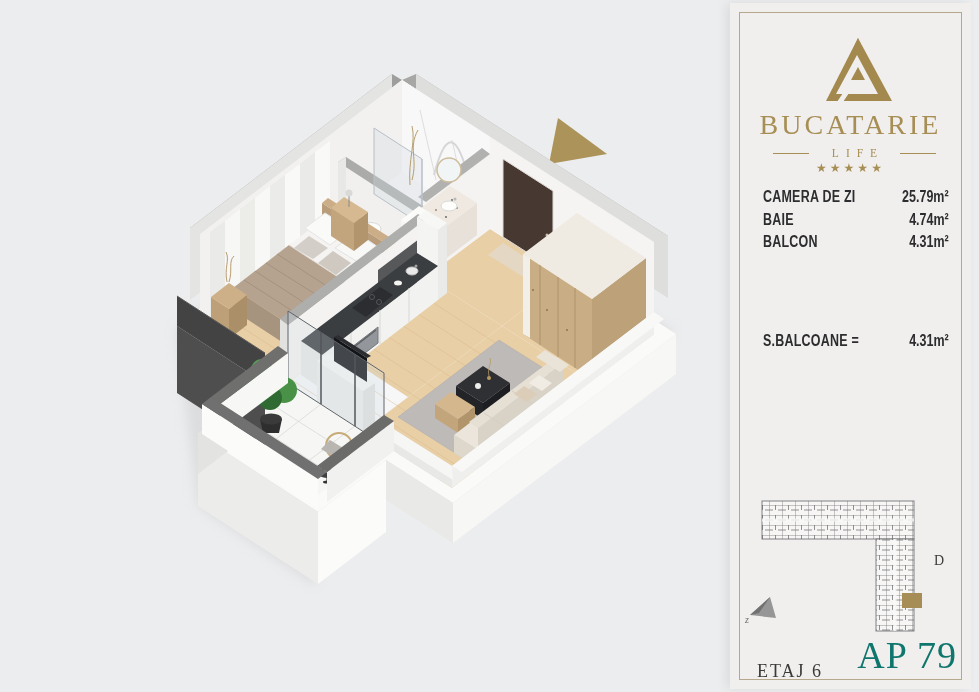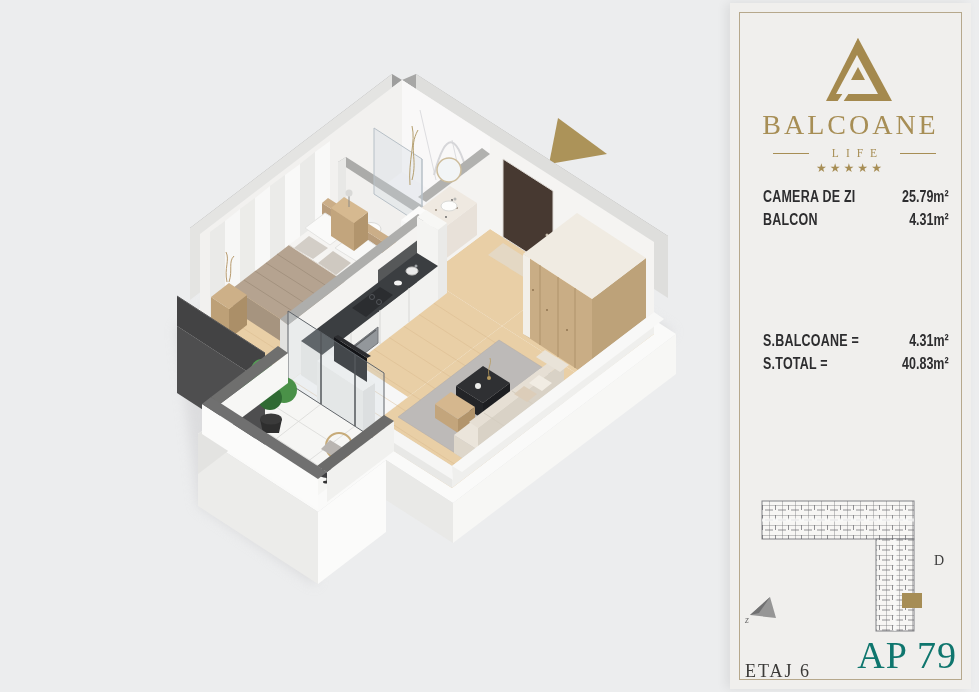--- a/index.html
+++ b/index.html
@@ -45,21 +45,21 @@
   .section-label{
     position:absolute;left:204px;top:550px;
     font-family:"Liberation Serif", serif;font-size:14px;color:#3c3c3c;
   }
   #compass{position:absolute;left:10px;top:588px;}
   .compass-label{
     position:absolute;left:15px;top:611px;
     font-family:"Liberation Serif", serif;font-style:italic;font-size:10px;color:#6d6d6d;
   }
   .floor-label{
-    position:absolute;left:15px;top:658px;
+    position:absolute;left:27px;top:658px;
     font-family:"Liberation Serif", serif;font-size:18px;letter-spacing:2px;color:#3b3a38;
   }
   .apartment-label{
     position:absolute;right:14px;top:630px;
     font-family:"Liberation Serif", serif;font-size:38px;letter-spacing:1px;color:#0f766e;
   }
 </style>
 </head>
 <body>
 
@@ -365,47 +365,47 @@
 
   <svg width="241" height="100" style="position:absolute;top:26px;left:0;">
     <g fill="#a4894e">
       <polygon points="128,9 96,72 104,72 130,19"></polygon>
       <polygon points="128,9 162,72 100,72"></polygon>
     </g>
     <polygon points="127,26 148,65 106,65" fill="#f0efed"></polygon>
     <polygon points="107,73 115,61 121,61 113,73" fill="#f0efed"></polygon>
     <polygon points="128,38 135,51 121,51" fill="#a4894e"></polygon>
   </svg>
-  <div class="brand-name">BALCOANE</div>
+  <div class="brand-name">BUCATARIE</div>
   <div class="brand-tagline-row">
     <span class="rule"></span>
     <span class="brand-tagline">LIFE</span>
     <span class="rule"></span>
   </div>
   <div class="brand-stars">★★★★★</div>
 
   <div class="areas" id="rooms-list" style="position:absolute;top:183px;">
     <div class="arow">
       <span class="alabel">CAMERA DE ZI</span>
       <span class="avalue">25.79m²</span>
     </div>
     <div class="arow">
+      <span class="alabel">BAIE</span>
+      <span class="avalue">4.74m²</span>
+    </div>
+    <div class="arow">
       <span class="alabel">BALCON</span>
       <span class="avalue">4.31m²</span>
     </div>
   </div>
 
   <div class="areas" id="totals-list" style="position:absolute;top:287px;">
     <div class="arow">
       <span class="alabel">S.BALCOANE =</span>
       <span class="avalue">4.31m²</span>
-    </div>
-    <div class="arow">
-      <span class="alabel">S.TOTAL =</span>
-      <span class="avalue">40.83m²</span>
     </div>
   </div>
 
   <svg id="site-plan" width="192" height="156">
     <defs>
       <pattern id="unitp" width="13" height="10" patternUnits="userSpaceOnUse">
         <path d="M0,0 H13 M0,0 V10 M6.5,0 V5 M0,5 H4 M9,5 H13" stroke="#5f6065" stroke-width=".8" fill="none"></path>
       </pattern>
     </defs>
     <g>

